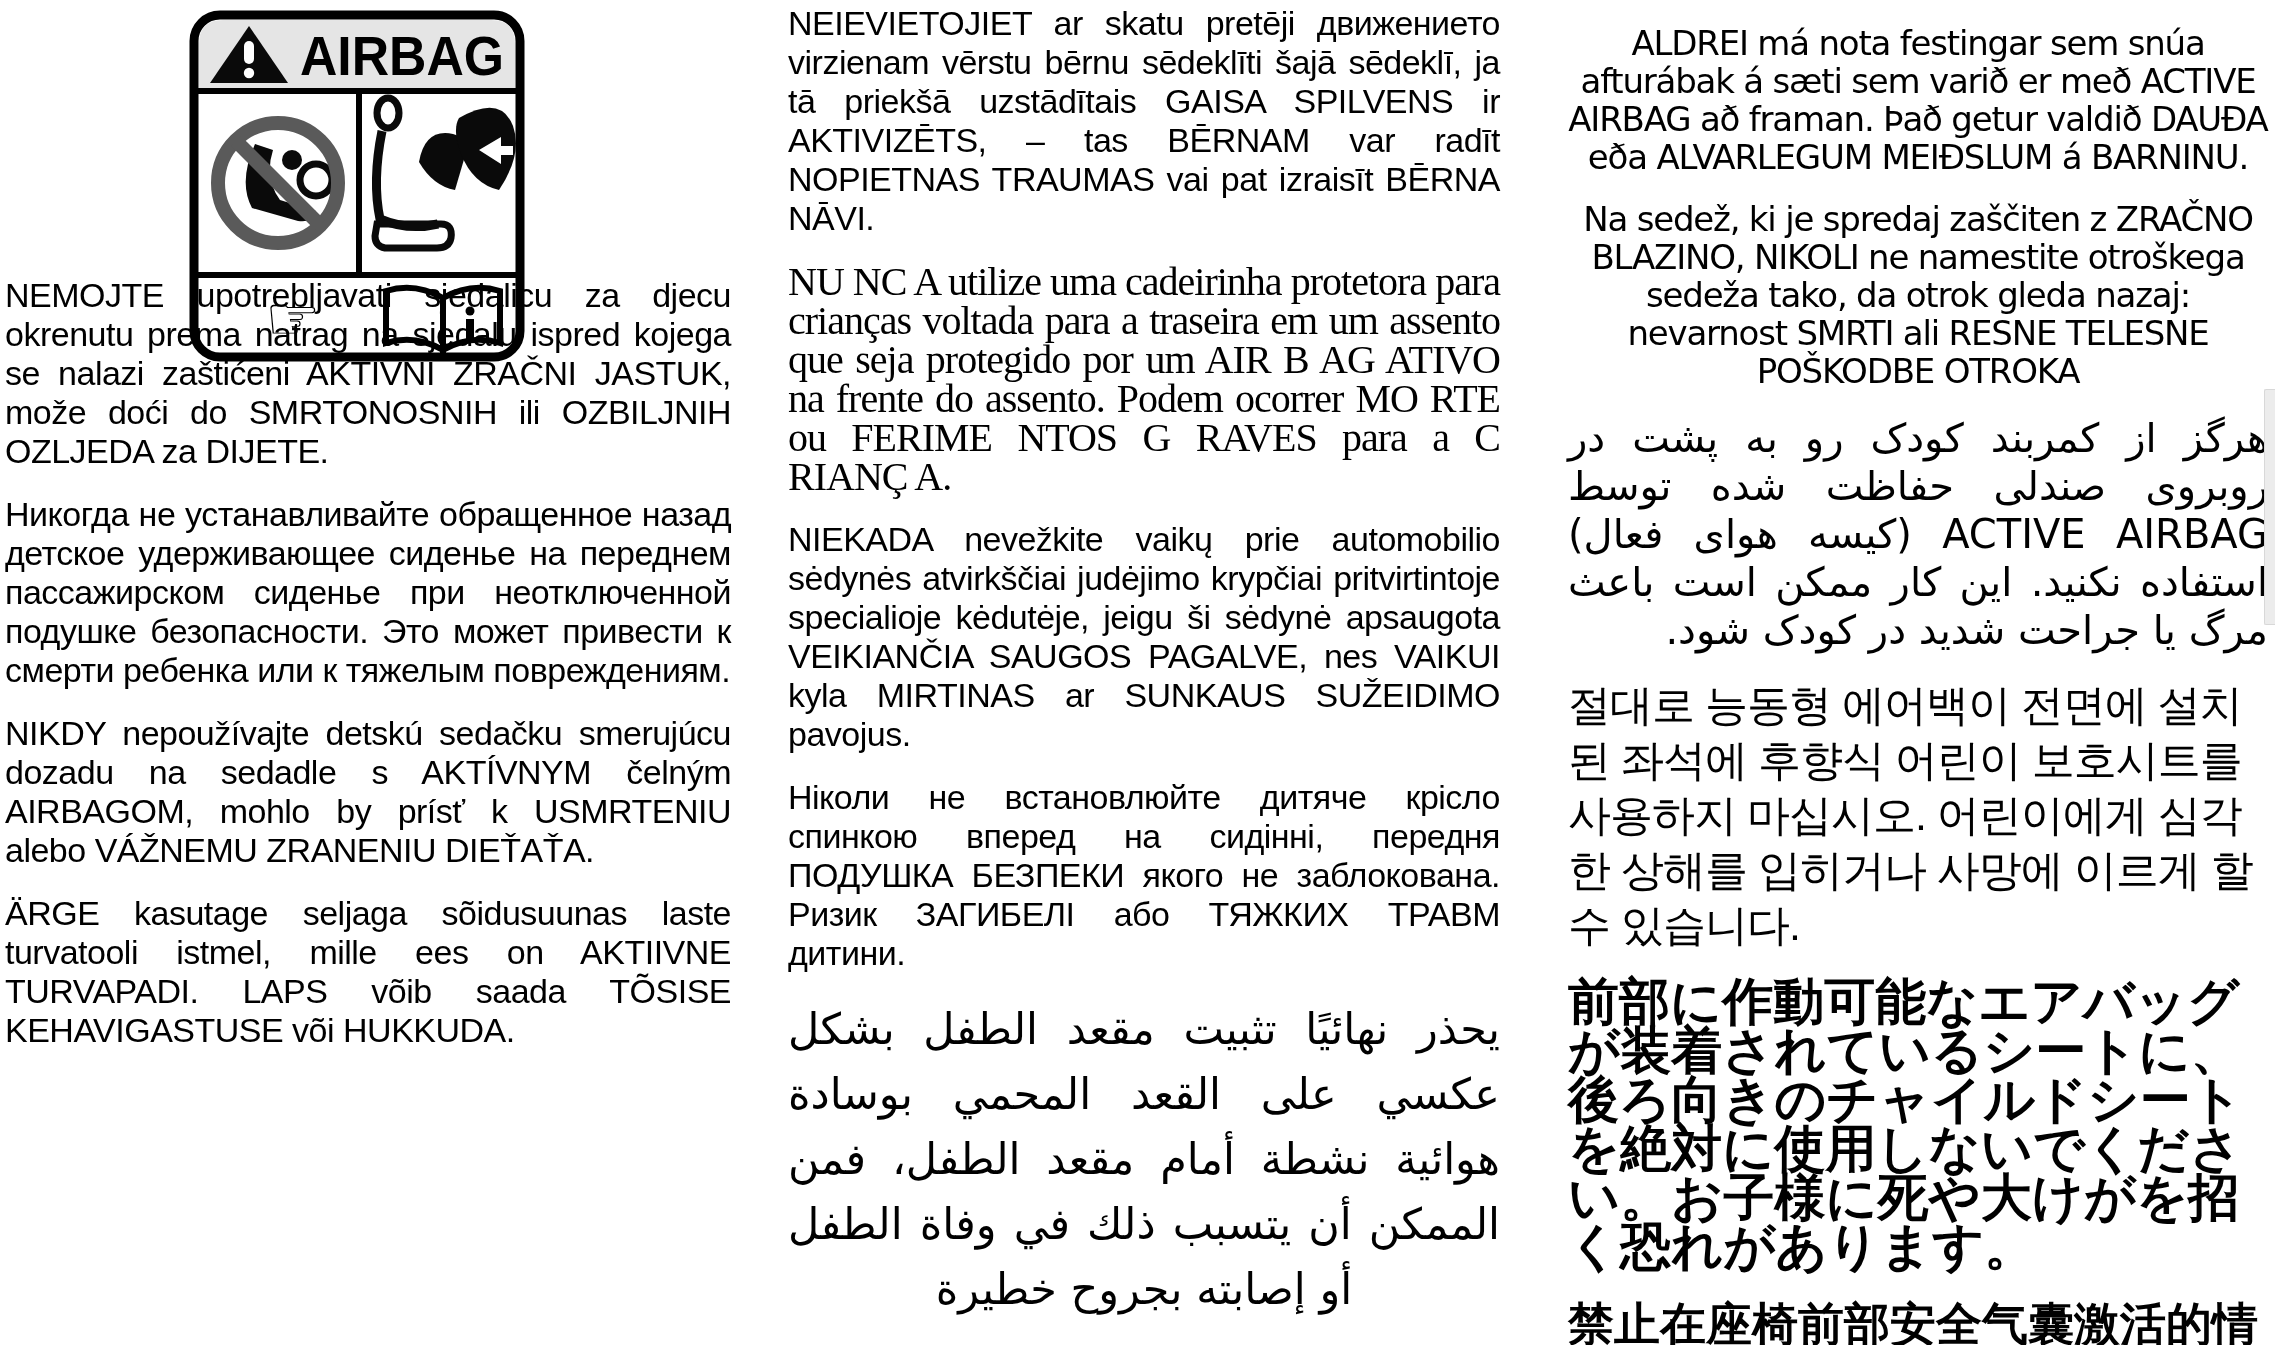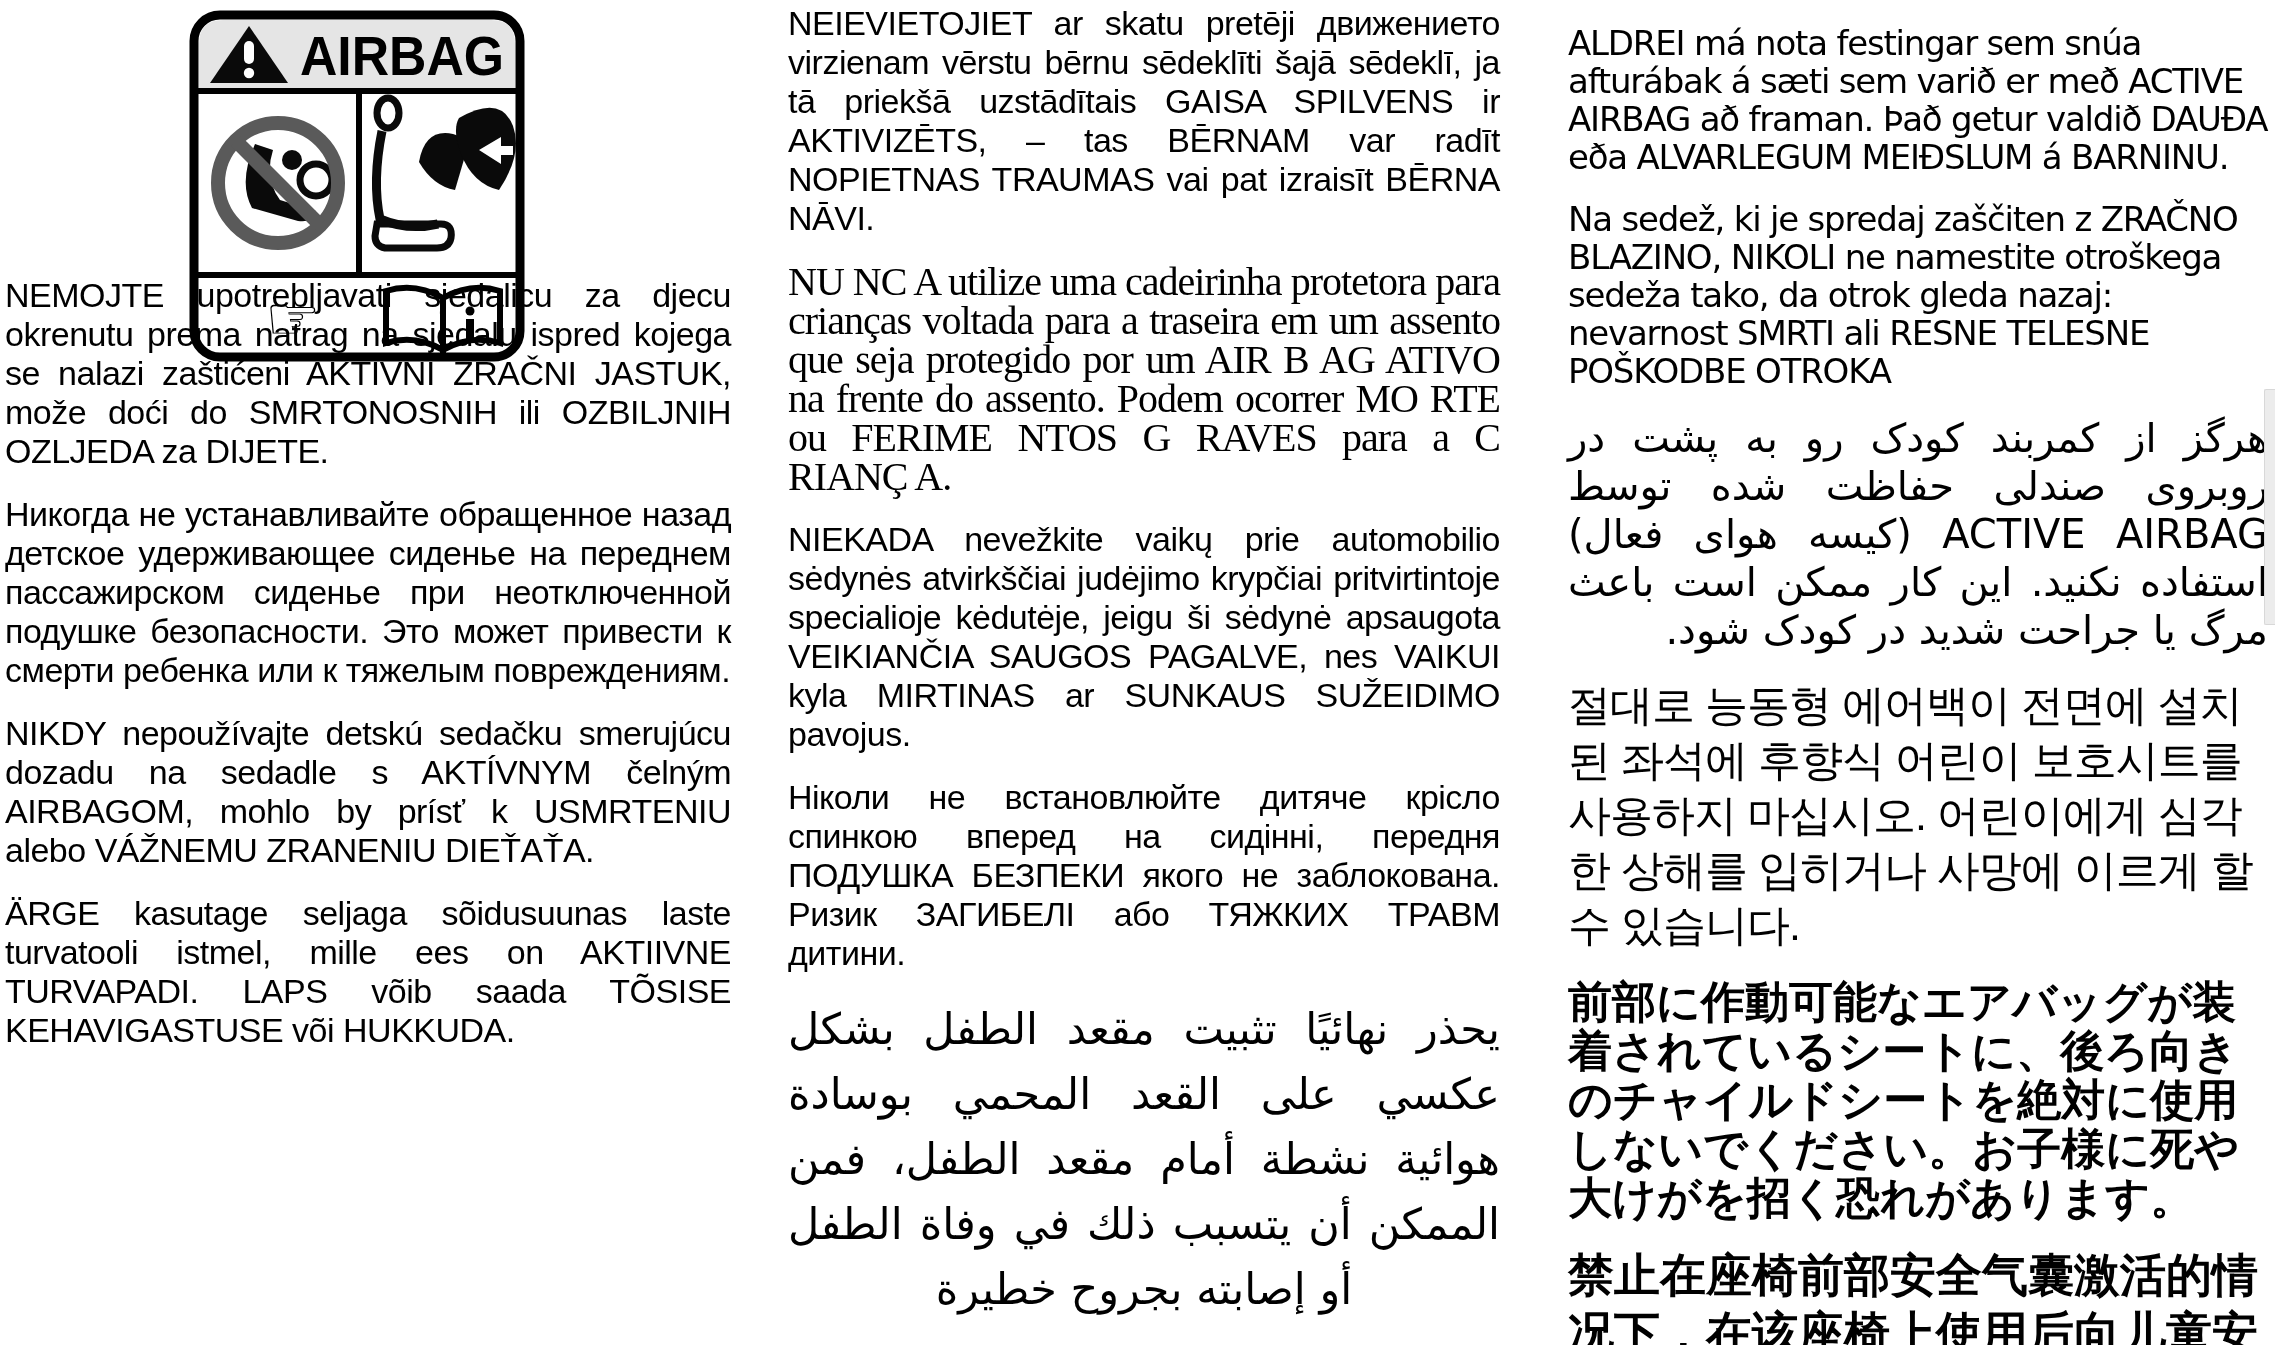--- a/index.html
+++ b/index.html
@@ -26,38 +26,38 @@
     font-family:"Liberation Sans",sans-serif;
   }
   .pt{
     font-family:Liberation Serif, serif;
     font-size:40px;line-height:39px;letter-spacing:-1px;
     margin-bottom:40px;
   }
   .hum{
     font-family:"DejaVu Sans",sans-serif;
     font-size:34px;line-height:38px;letter-spacing:-1.2px;
-    text-align:left;
+    text-align:center;
   }
   .ar{
     direction:rtl;
     font-family:"DejaVu Sans",sans-serif;
     font-size:43px;line-height:65px;
     text-align:justify;text-align-last:center;
     margin-bottom:0;
   }
   .fa{
     direction:rtl;
     font-family:"DejaVu Sans",sans-serif;
     font-size:40px;line-height:48px;
     text-align:justify;text-align-last:right;
     margin-bottom:70px;
   }
   .ko{font-size:43px;line-height:55px;letter-spacing:-1px;text-align:left;margin-bottom:42px;font-family:"Liberation Sans",sans-serif;}
-  .ja{font-size:44px;line-height:49px;font-weight:600;text-align:left;margin-bottom:42px;font-family:"Liberation Sans",sans-serif;}
+  .ja{font-size:51px;line-height:49px;font-weight:600;text-align:left;margin-bottom:42px;font-family:"Liberation Sans",sans-serif;}
   .zh{font-size:46px;line-height:58px;font-weight:700;text-align:left;margin-bottom:0;font-family:"Liberation Sans",sans-serif;}
 
   .mb-56{margin-bottom:56px;}
   .mb-28{margin-bottom:28px;}
 
   .scrollbar-thumb{
     position:absolute;
     left:2264px;top:389px;width:10px;height:234px;
     background:#ececec;
     border:1px solid #d8d8d8;border-right:none;

